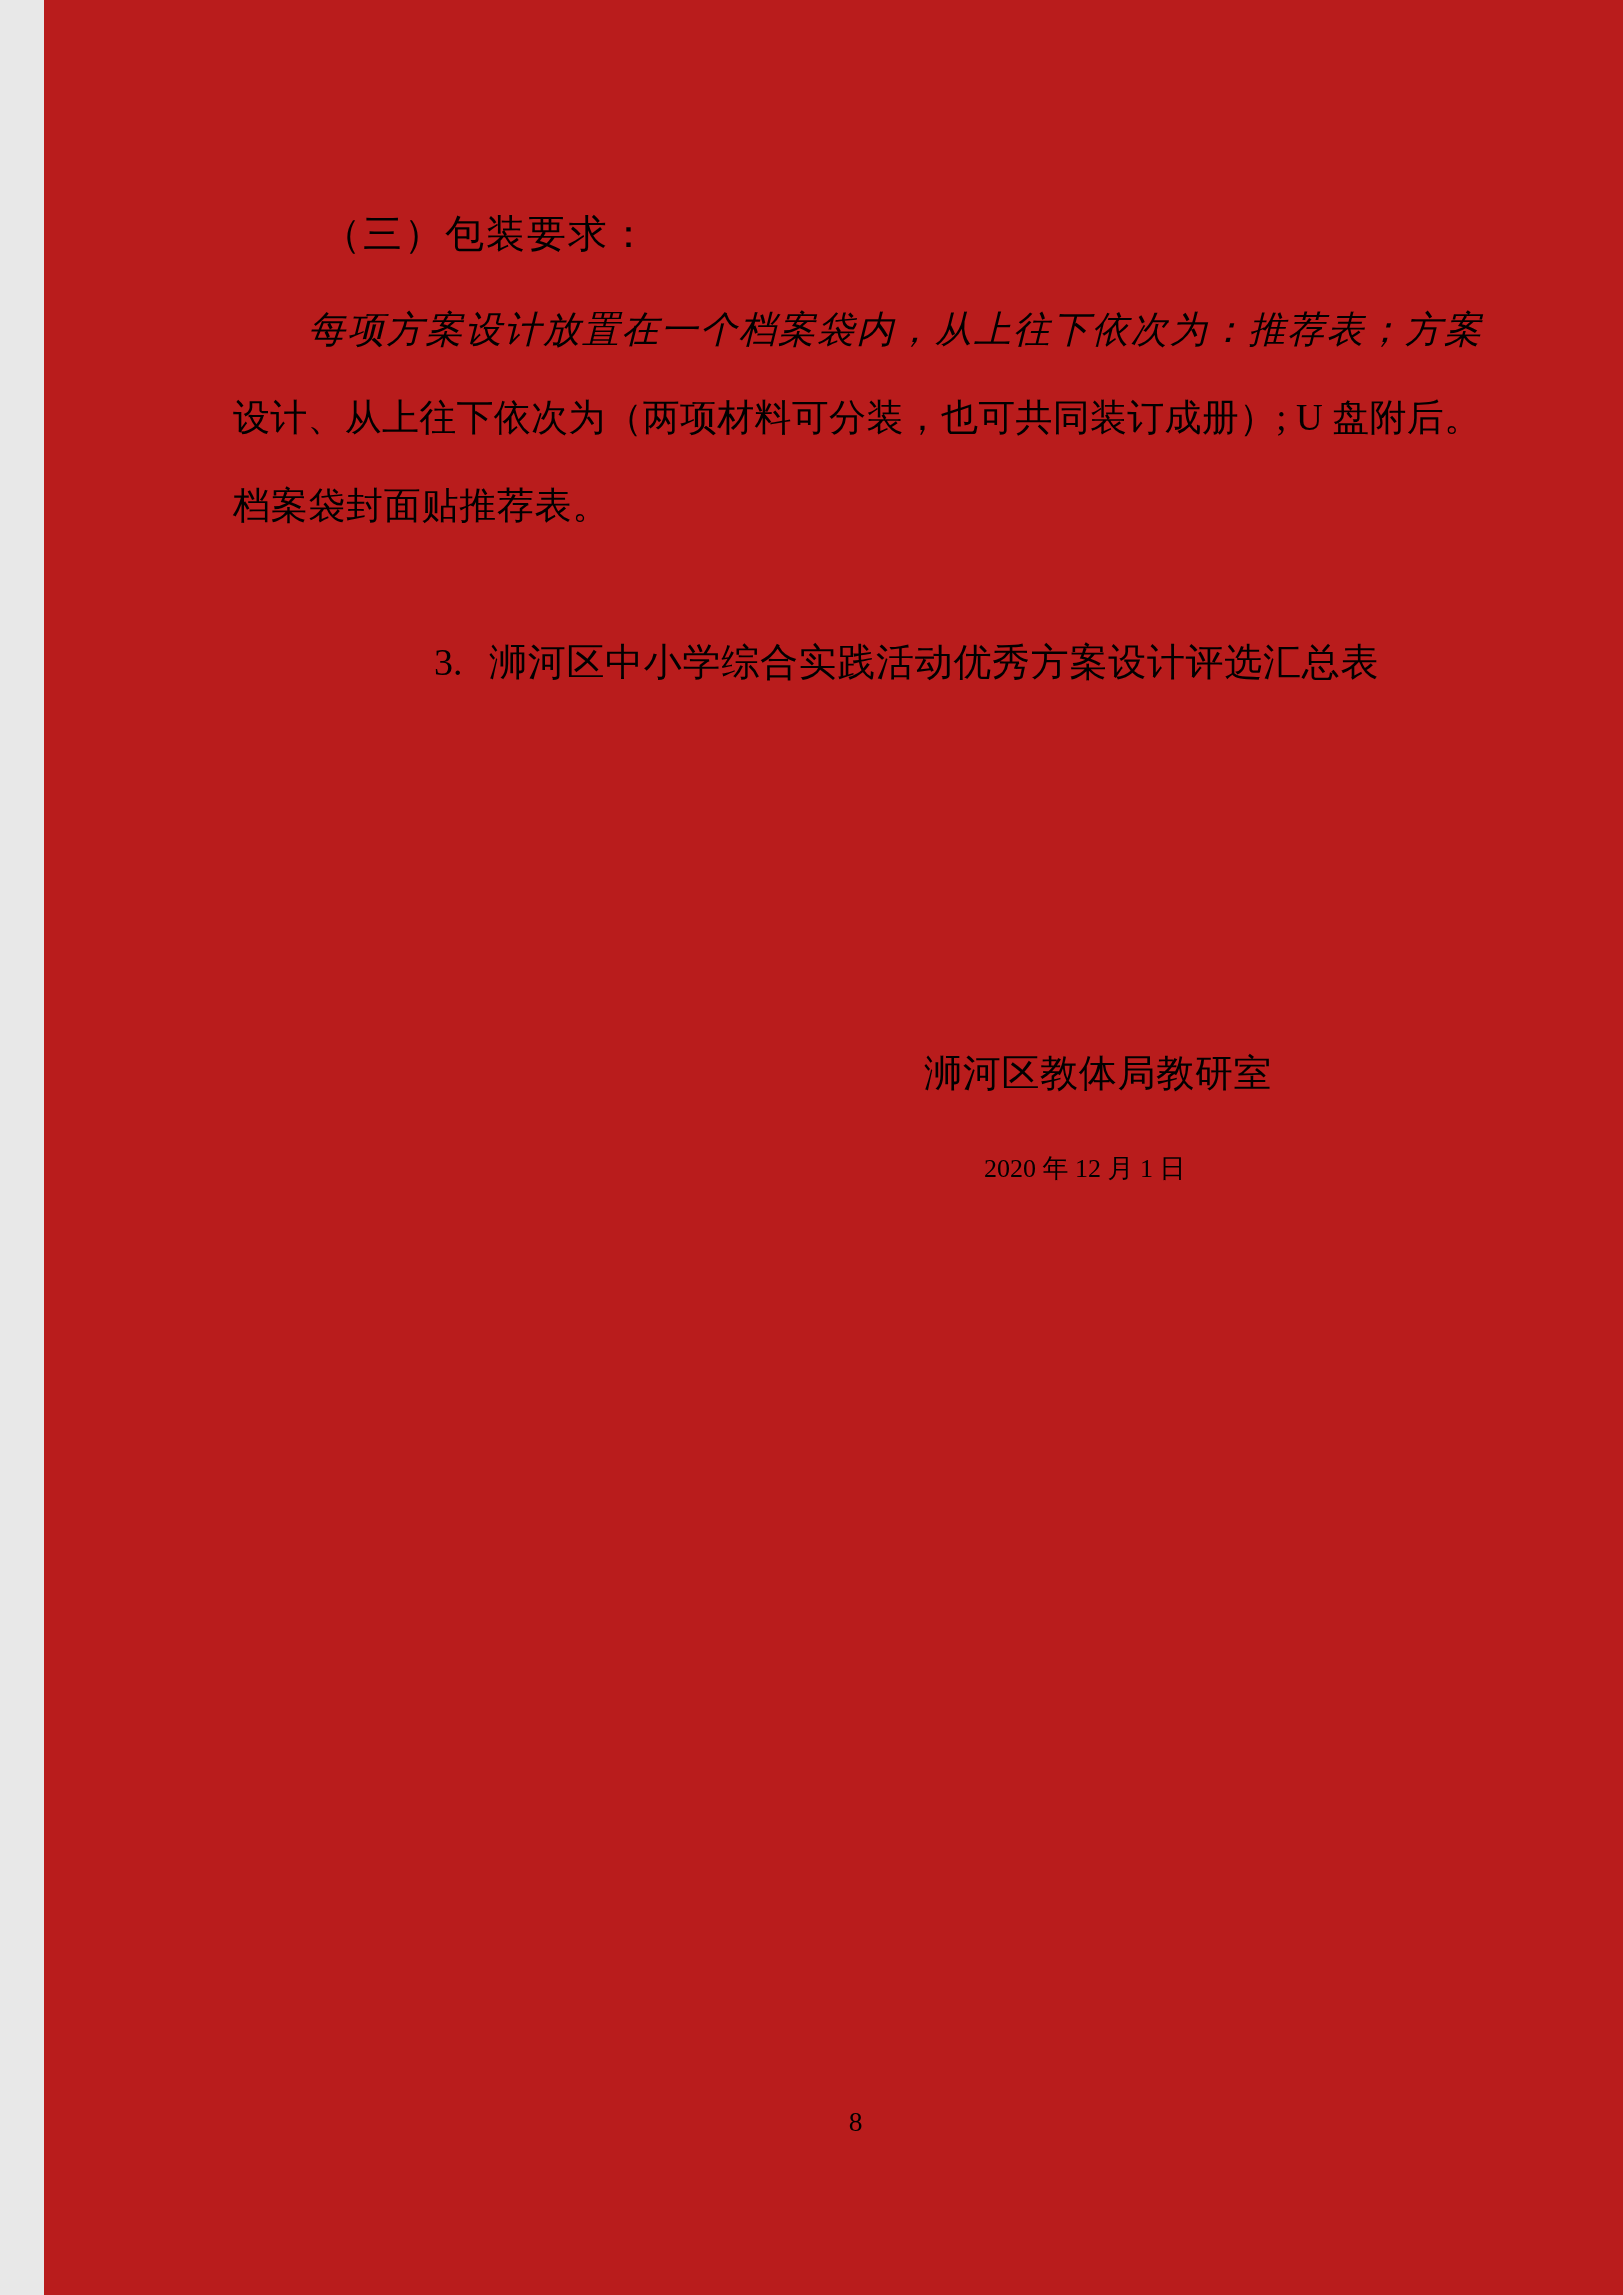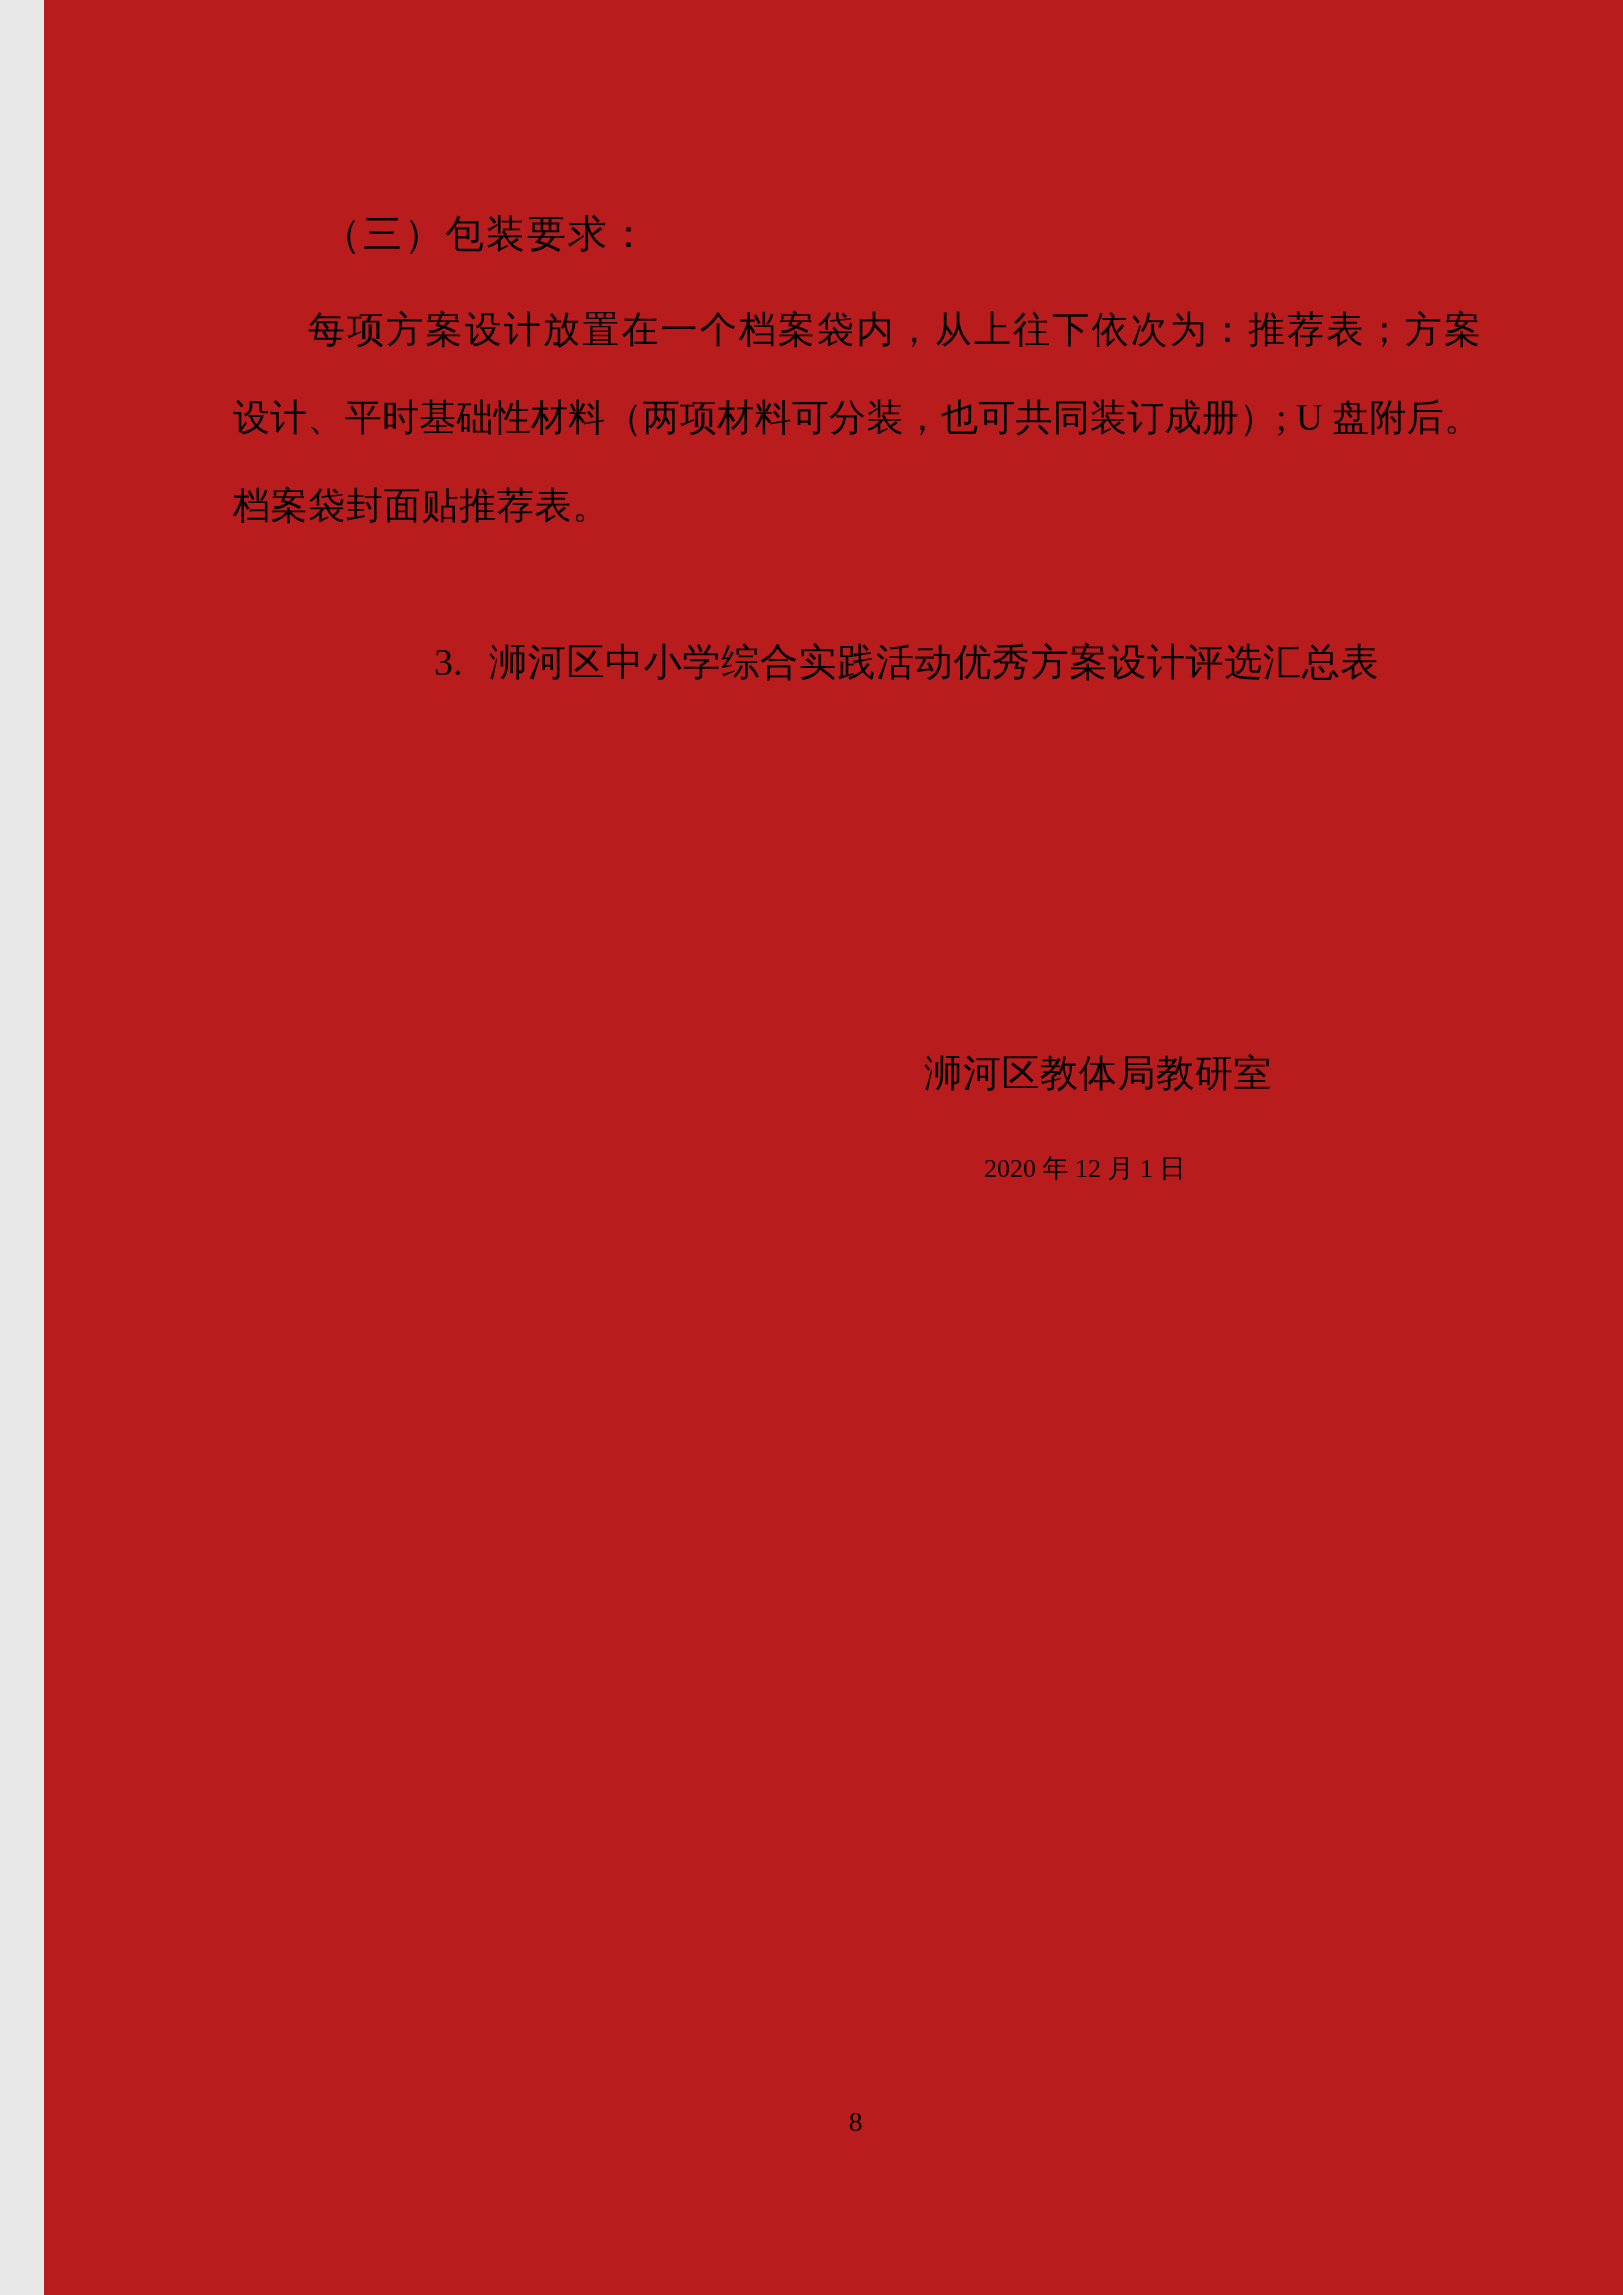--- a/index.html
+++ b/index.html
@@ -36,20 +36,21 @@
     line-height: 88px;
   }
   .para-line {
     height: 88px;
     text-align: justify;
     text-align-last: justify;
     white-space: nowrap;
   }
   .para-line.first {
     text-indent: 75px;
+    font-style: italic;
   }
   .para-line.last {
     text-align: right;
     text-align-last: left;
     letter-spacing: 0.7px;
     white-space: normal;
   }
   .attachments {
     position: absolute;
     left: 273px;
@@ -104,21 +105,21 @@
 </style>
 </head>
 <body>
 
 <div class="page">
 
   <div class="section-heading">（三）包装要求：</div>
 
   <div class="paragraph">
     <div class="para-line first">每项方案设计放置在一个档案袋内，从上往下依次为：推荐表；方案</div>
-    <div class="para-line">设计、平时基础性材料（两项材料可分装，也可共同装订成册）; U 盘附后。</div>
+    <div class="para-line">设计、从上往下依次为（两项材料可分装，也可共同装订成册）; U 盘附后。</div>
     <div class="para-line last">档案袋封面贴推荐表。</div>
   </div>
 
   <div class="attachments">
     <div class="att-line cont">
       <span class="att-num">3.</span><span>浉河区中小学综合实践活动优秀方案设计评选汇总表</span>
     </div>
   </div>
 
   <div class="signature-org">浉河区教体局教研室</div>

